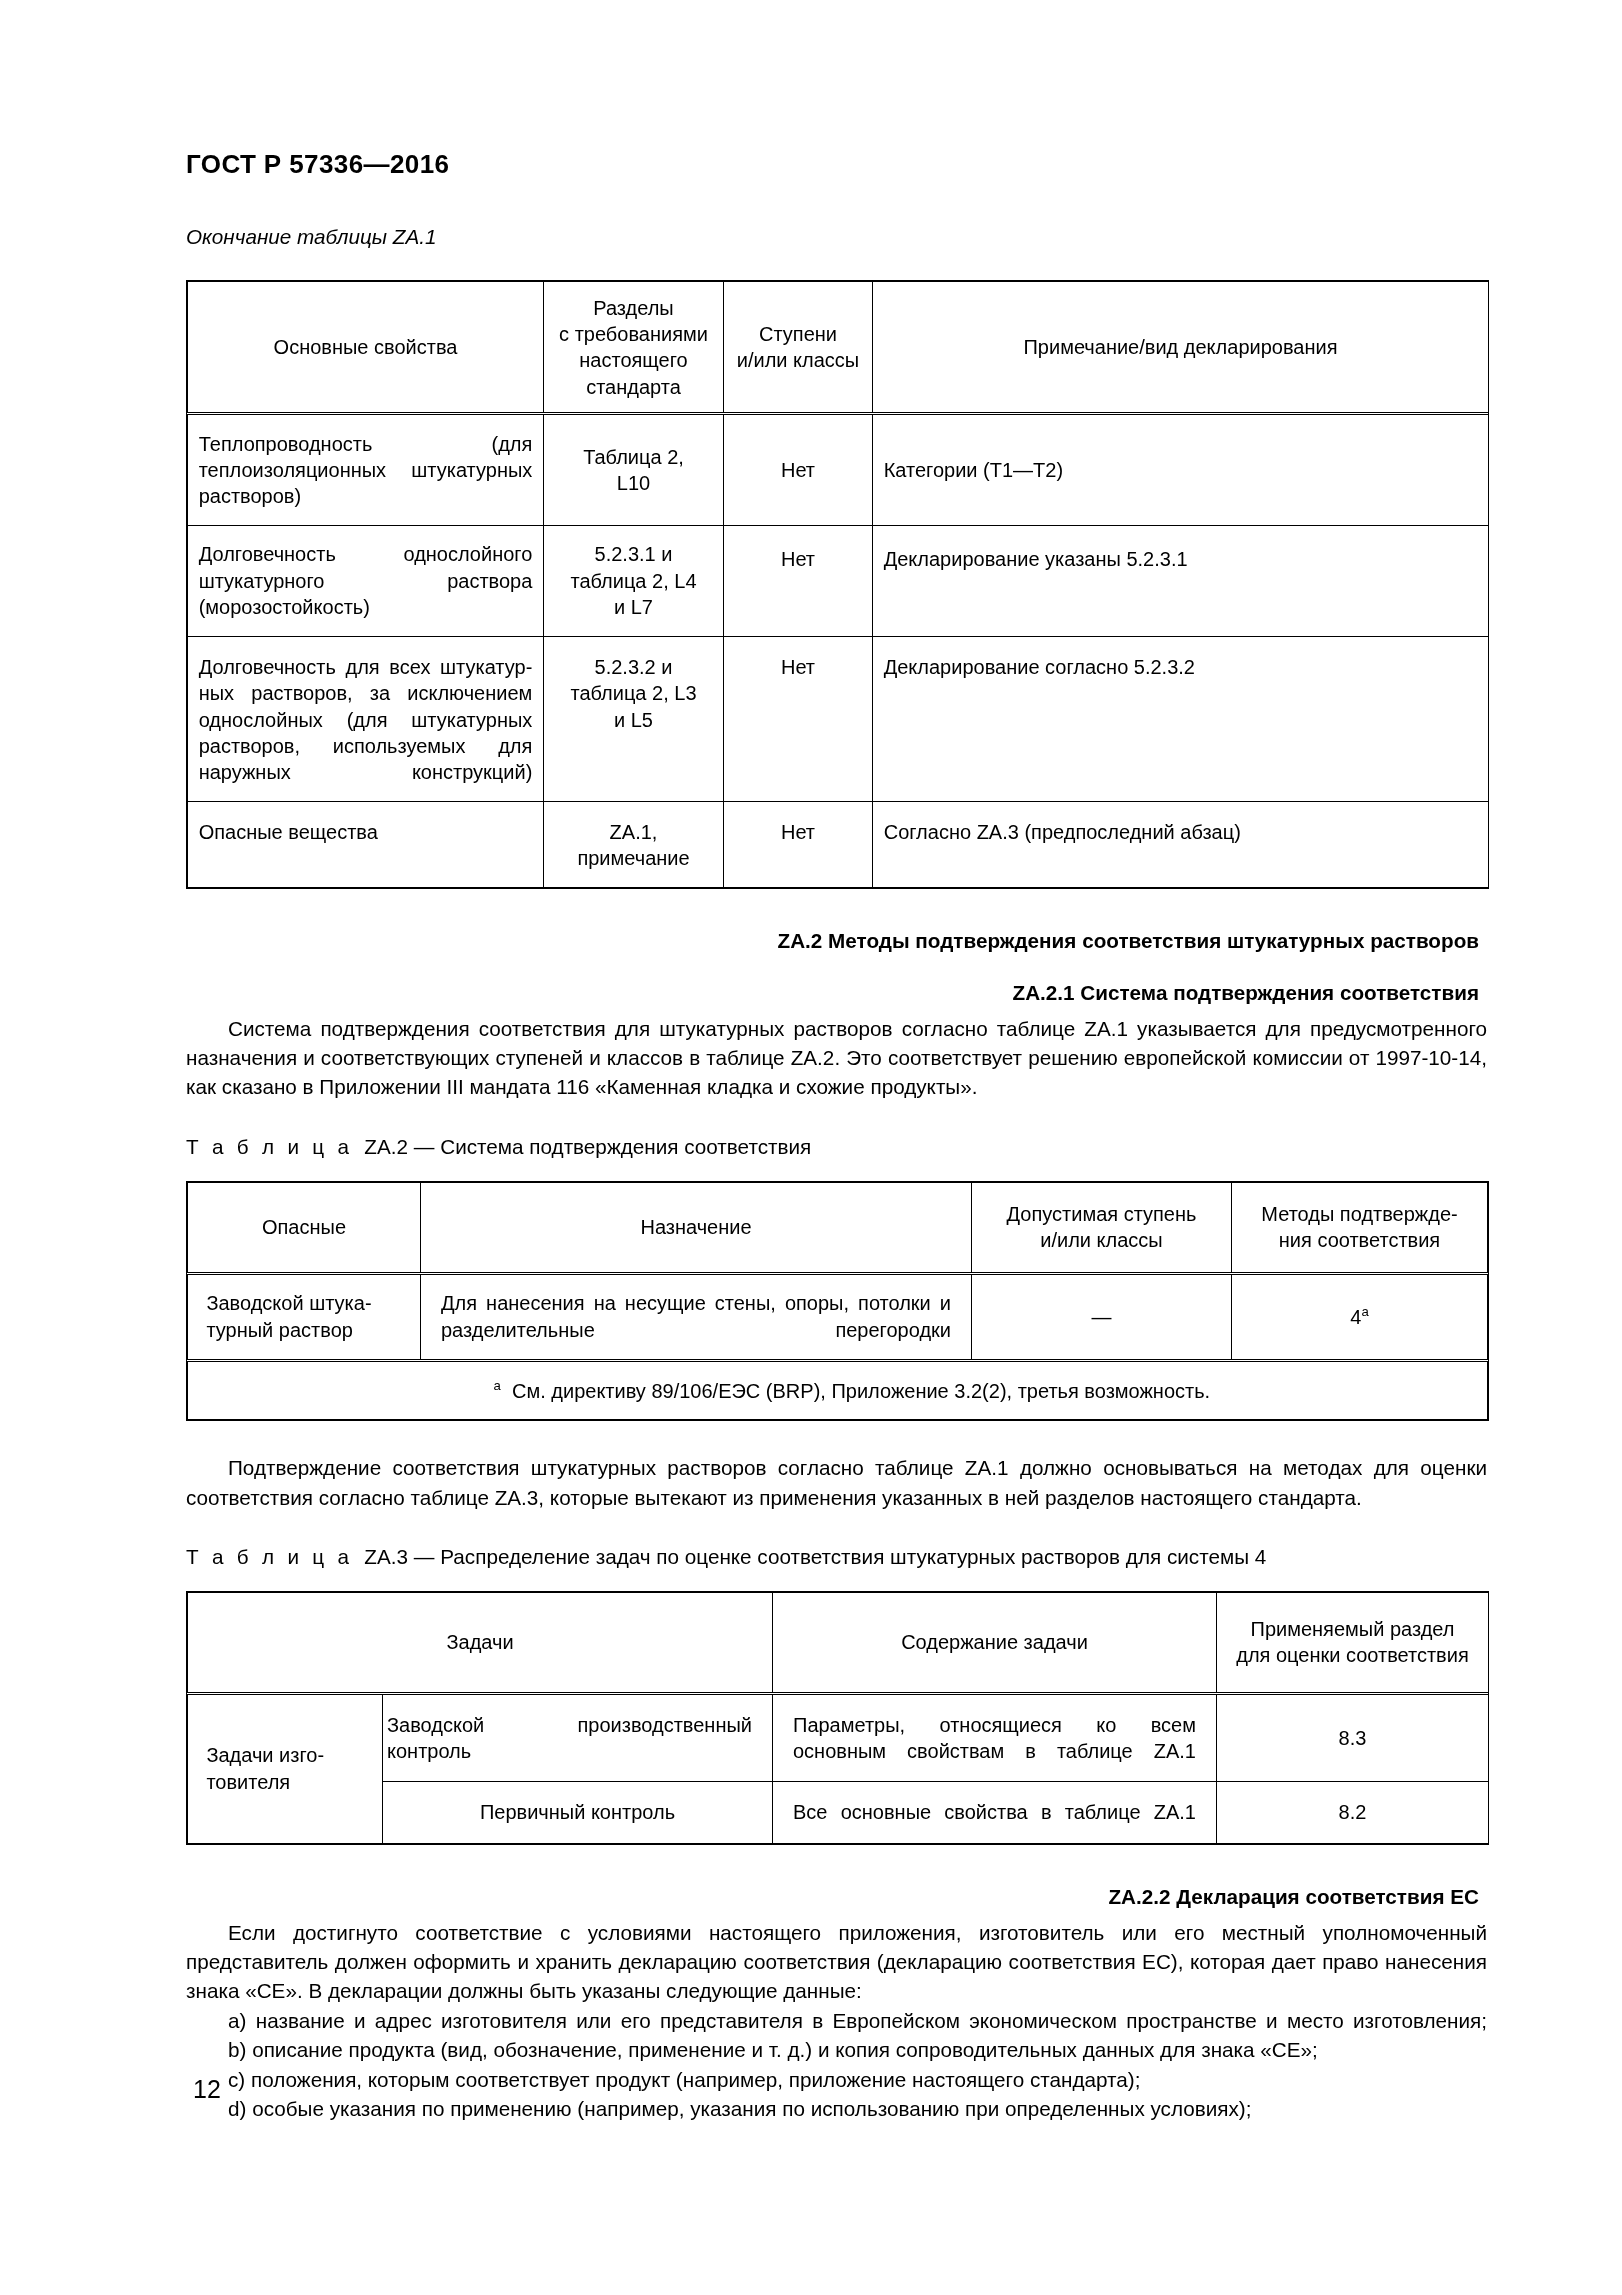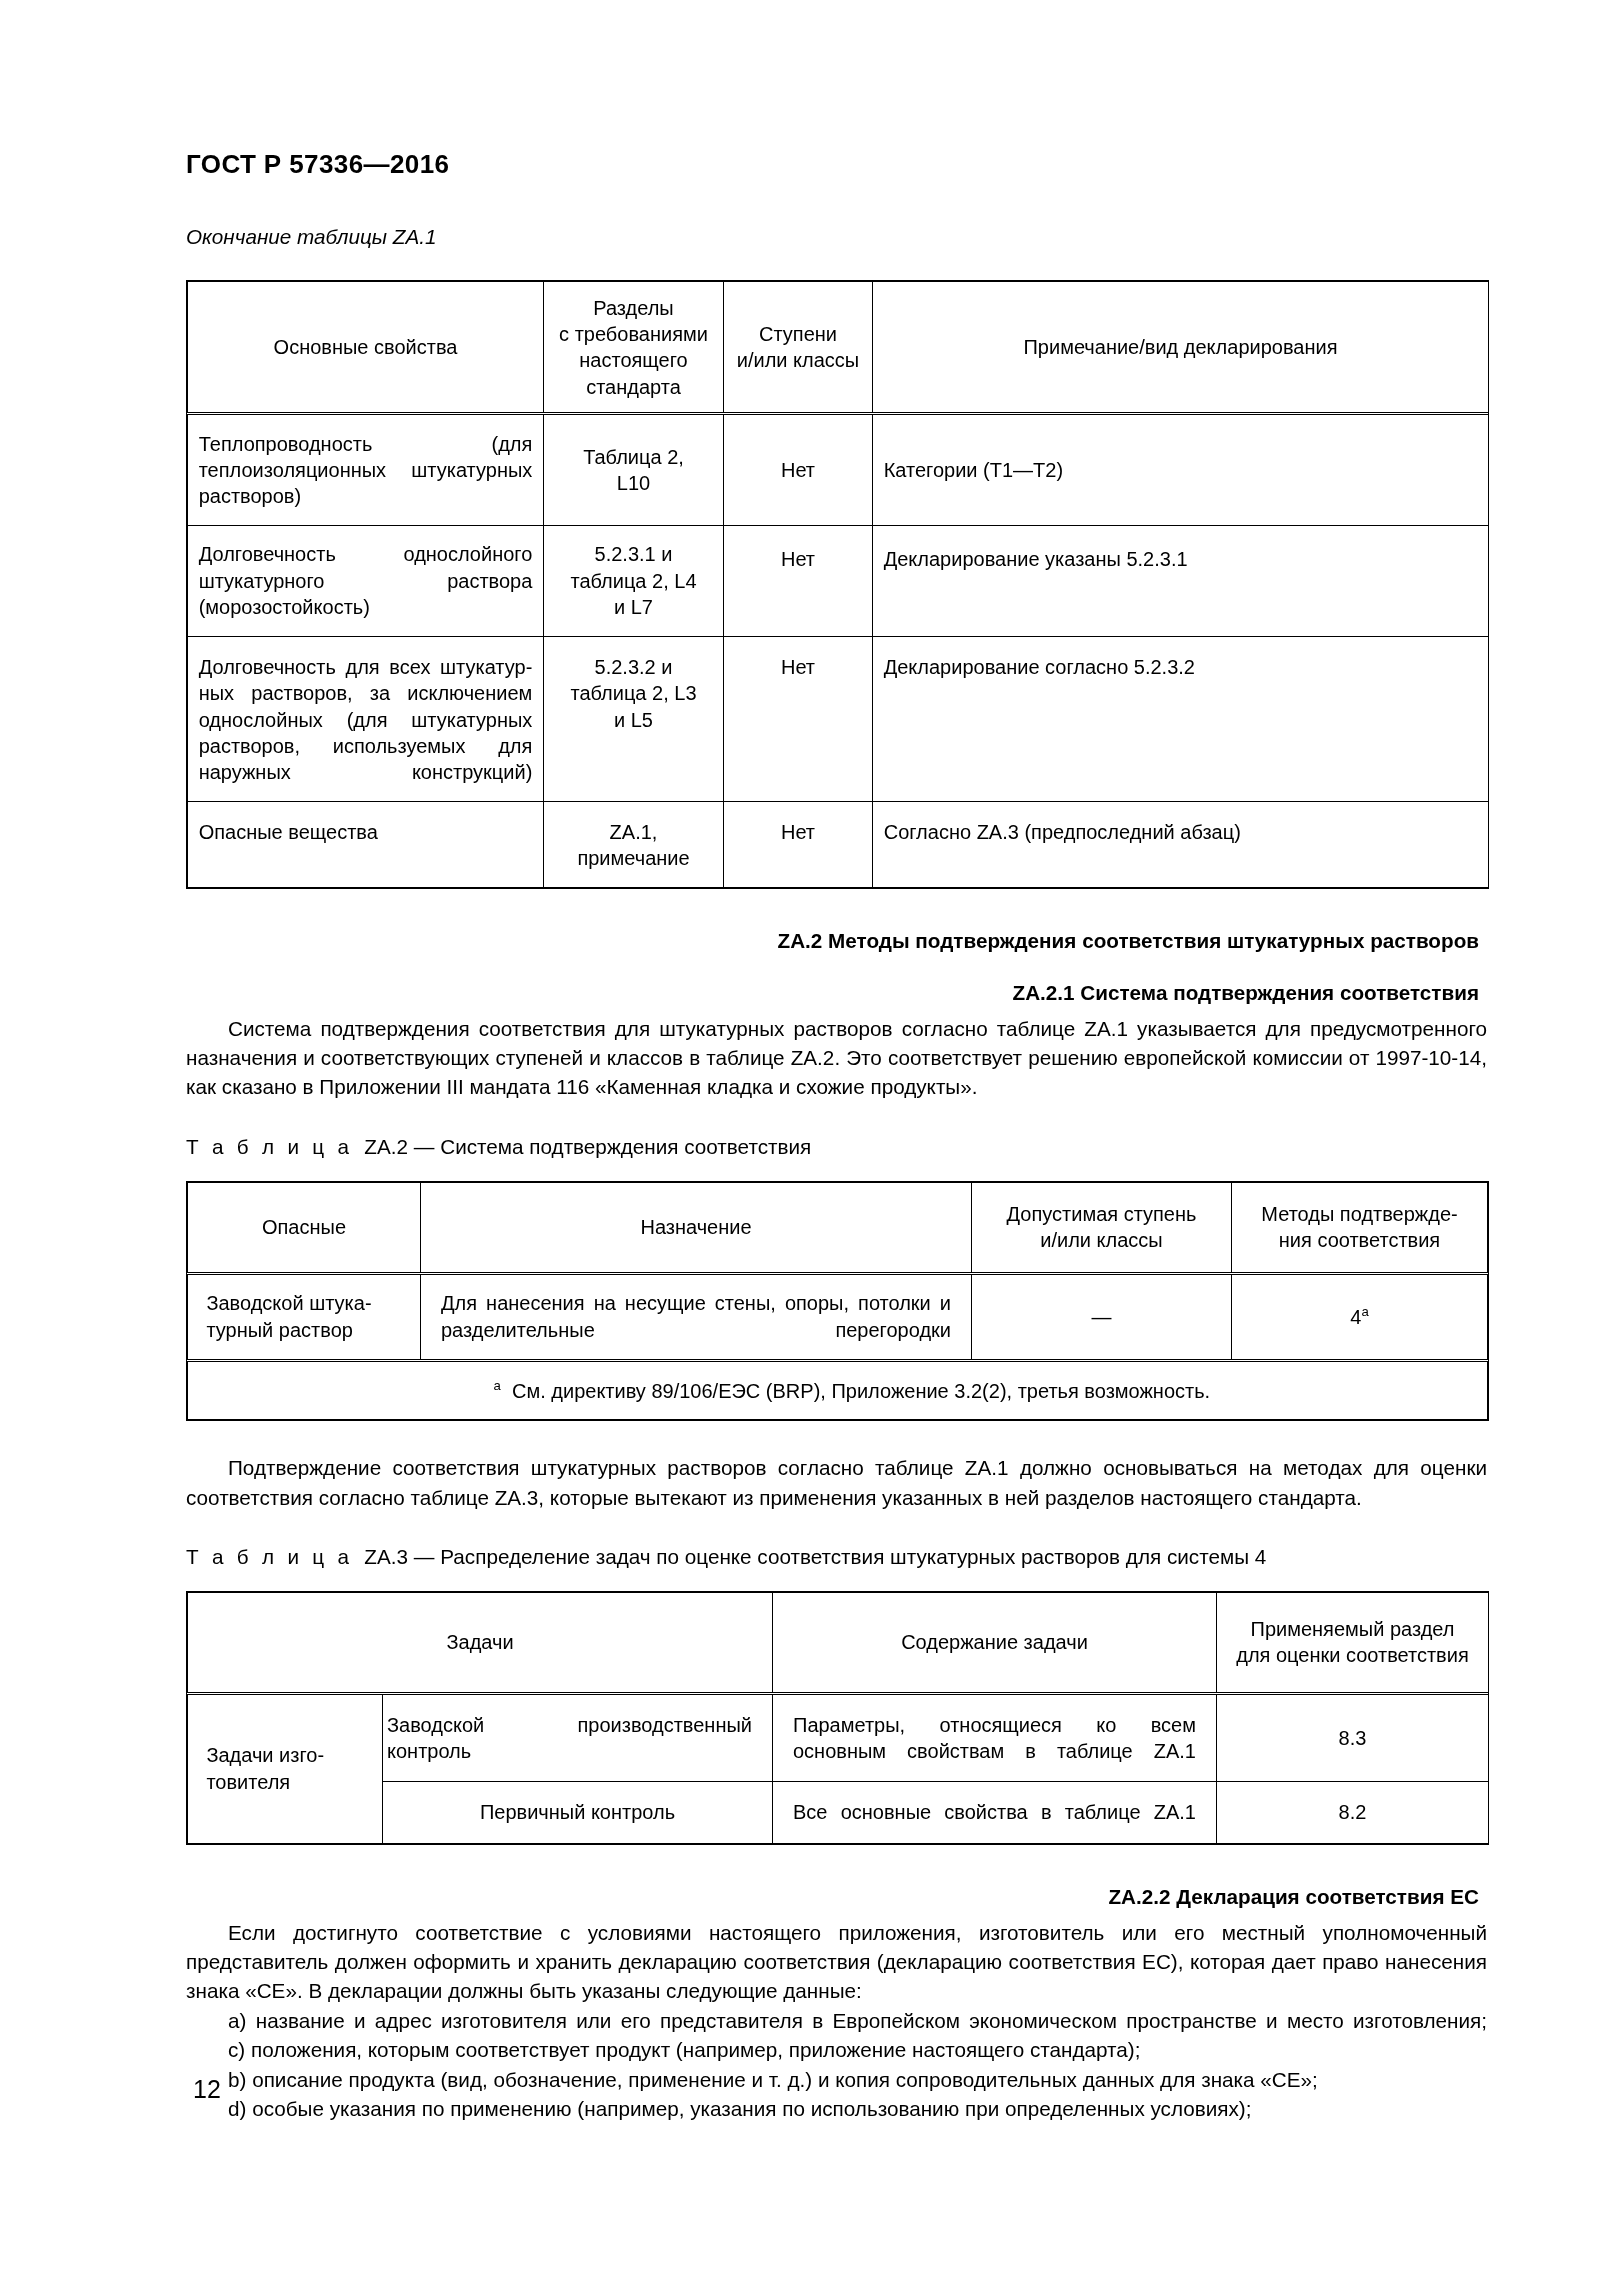--- a/index.html
+++ b/index.html
@@ -316,21 +316,21 @@
           </tr>
         </tbody>
       </table>
     </div>
 
     <div class="spacer-lg"></div>
 
     <h3 class="sec">ZA.2.2  Декларация соответствия ЕС</h3>
     <p class="body nolast">Если достигнуто соответствие с условиями настоящего приложения, изготовитель или его местный уполно­моченный представитель должен оформить и хранить декларацию соответствия (декларацию соответствия ЕС), которая дает право нанесения знака «CE». В декларации должны быть указаны следующие данные:</p>
     <p class="listitem j">a)  название и адрес изготовителя или его представителя в Европейском экономическом пространстве и место изготовления;</p>
+    <p class="listitem">b)  описание продукта (вид, обозначение, применение и т. д.) и копия сопроводительных данных для знака «CE»;</p>
     <p class="listitem">c)  положения, которым соответствует продукт (например, приложение настоящего стандарта);</p>
-    <p class="listitem">b)  описание продукта (вид, обозначение, применение и т. д.) и копия сопроводительных данных для знака «CE»;</p>
     <p class="listitem">d)  особые указания по применению (например, указания по использованию при определенных условиях);</p>
 
   </div>
 
   <div class="pagenum">12</div>
 </div>
 
 
 </body></html>

